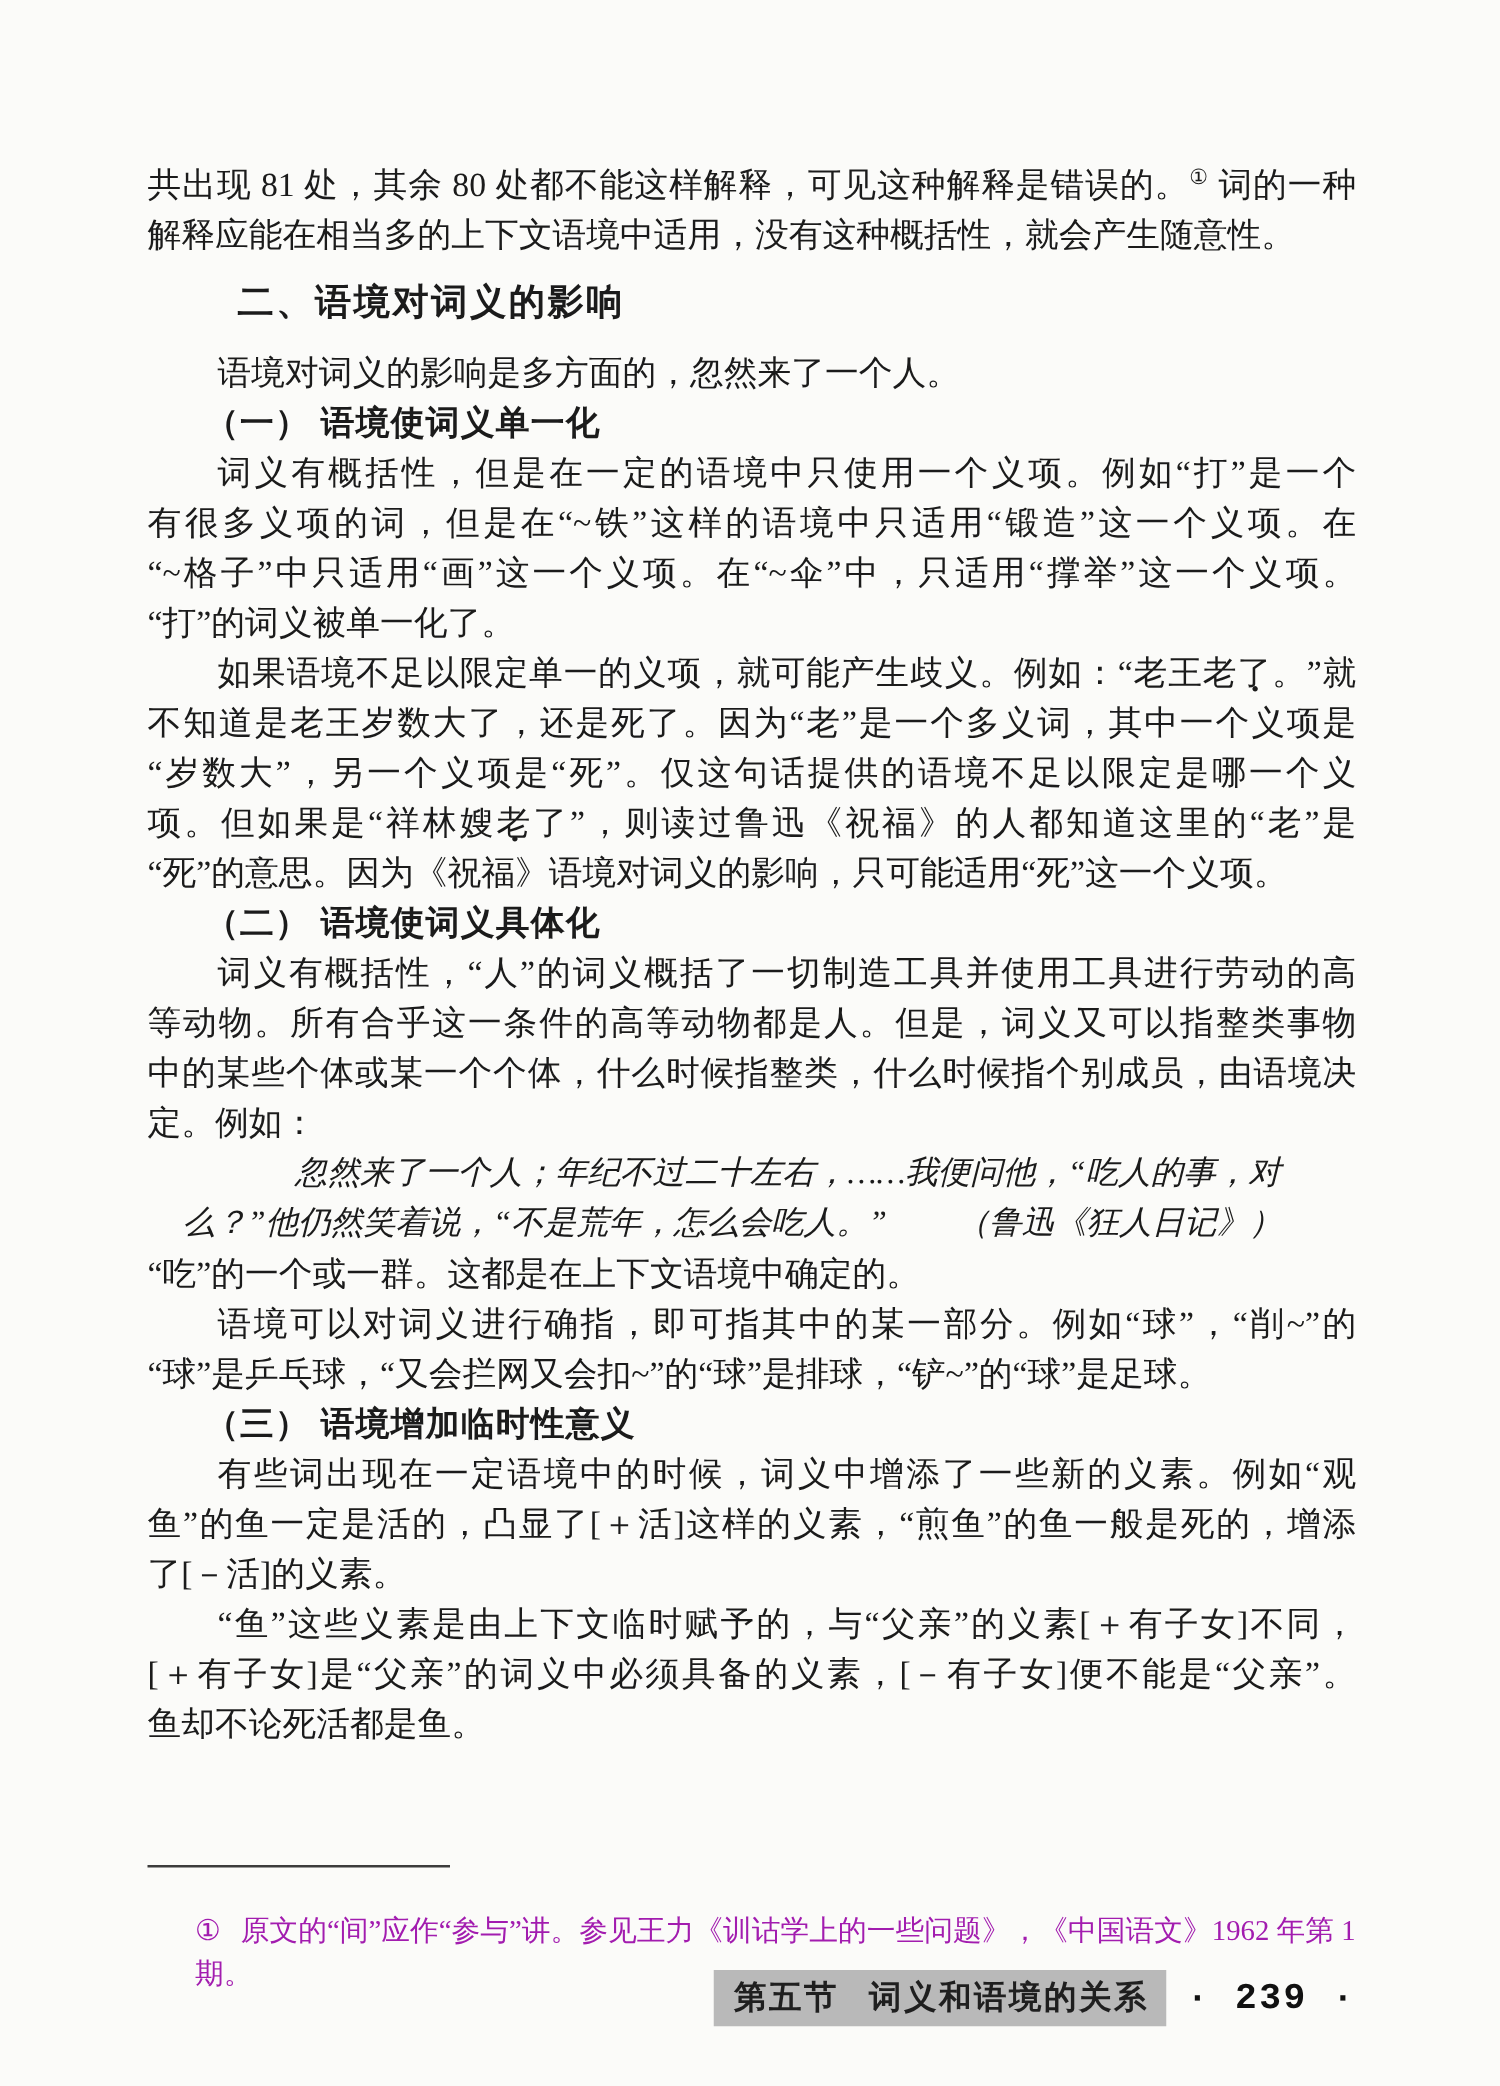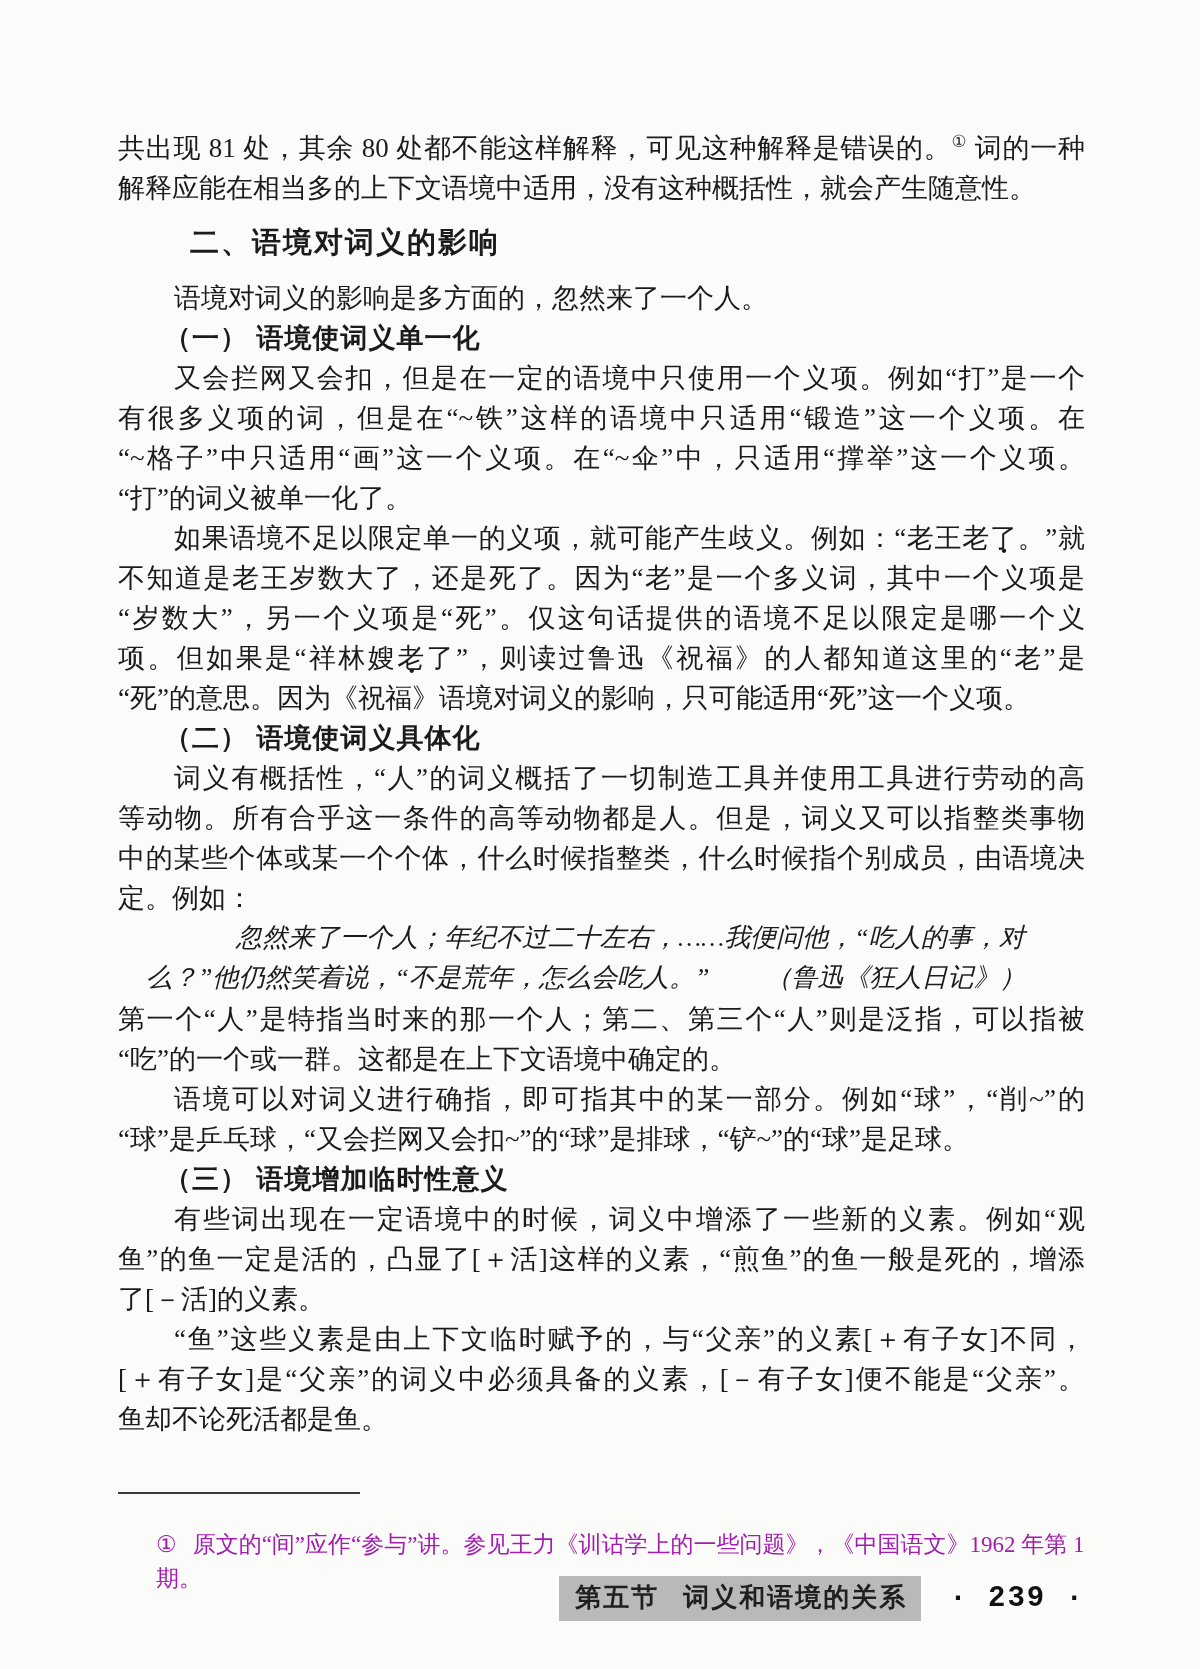--- a/index.html
+++ b/index.html
@@ -49,21 +49,21 @@
   }
   .footnote{
     position:absolute;left:118px;top:1528px;width:967px;
     font-size:23px;line-height:34px;padding-left:38px;
     color:#a21caf;
   }
   .footnote .fn-marker{margin-right:16px;}
   .page-footer{
     position:absolute;left:0;top:1576px;width:1085px;
     padding-right:28px;box-sizing:content-box;
-    display:flex;justify-content:flex-end;align-items:center;gap:28px;
+    display:flex;justify-content:flex-end;align-items:center;gap:16px;
   }
   .section-banner{
     background:#b9b9b9;
     font-family:"Liberation Sans", sans-serif;
     font-weight:bold;font-size:26px;color:#1f1f1f;
     padding:4px 14px 6px 16px;
     letter-spacing:2px;
     display:flex;gap:24px;align-items:baseline;
   }
   .page-number{
@@ -79,21 +79,21 @@
     <div class="para">
       <div class="line j"><span>共出现 81 处，其余 80 处都不能这样解释，可见这种解释是错误的。</span><span class="sup">①</span><span> 词的一种</span></div>
       <div class="line"><span>解释应能在相当多的上下文语境中适用，没有这种概括性，就会产生随意性。</span></div>
     </div>
     <div class="heading">二、语境对词义的影响</div>
     <div class="para">
       <div class="line ind"><span>语境对词义的影响是多方面的，忽然来了一个人。</span></div>
     </div>
     <div class="subheading">（一） 语境使词义单一化</div>
     <div class="para">
-      <div class="line j ind"><span>又会拦网又会扣，但是在一定的语境中只使用一个义项。例如“打”是一个</span></div>
+      <div class="line j ind"><span>词义有概括性，但是在一定的语境中只使用一个义项。例如“打”是一个</span></div>
       <div class="line j"><span>有很多义项的词，但是在“~铁”这样的语境中只适用“锻造”这一个义项。在</span></div>
       <div class="line j"><span>“~格子”中只适用“画”这一个义项。在“~伞”中，只适用“撑举”这一个义项。</span></div>
       <div class="line"><span>“打”的词义被单一化了。</span></div>
     </div>
     <div class="para">
       <div class="line j ind"><span>如果语境不足以限定单一的义项，就可能产生歧义。例如：“老王</span><span class="emdot">老</span><span>了。”就</span></div>
       <div class="line j"><span>不知道是老王岁数大了，还是死了。因为“老”是一个多义词，其中一个义项是</span></div>
       <div class="line j"><span>“岁数大”，另一个义项是“死”。仅这句话提供的语境不足以限定是哪一个义</span></div>
       <div class="line j"><span>项。但如果是“祥林嫂</span><span class="emdot">老</span><span>了”，则读过鲁迅《祝福》的人都知道这里的“老”是</span></div>
       <div class="line"><span>“死”的意思。因为《祝福》语境对词义的影响，只可能适用“死”这一个义项。</span></div>
@@ -103,21 +103,20 @@
       <div class="line j ind"><span>词义有概括性，“人”的词义概括了一切制造工具并使用工具进行劳动的高</span></div>
       <div class="line j"><span>等动物。所有合乎这一条件的高等动物都是人。但是，词义又可以指整类事物</span></div>
       <div class="line j"><span>中的某些个体或某一个个体，什么时候指整类，什么时候指个别成员，由语境决</span></div>
       <div class="line"><span>定。例如：</span></div>
     </div>
     <div class="quote">
       <div class="line l1"><span>忽然来了一个人；年纪不过二十左右，……我便问他，“吃人的事，对</span></div>
       <div class="line l2"><span>么？”他仍然笑着说，“不是荒年，怎么会吃人。”</span><span class="attribution">（鲁迅《狂人日记》）</span></div>
     </div>
     <div class="para">
-      <div class="line j"><span>第一个“人”是特指当时来的那一个人；第二、第三个“人”则是泛指，可以指被</span></div>
       <div class="line"><span>“吃”的一个或一群。这都是在上下文语境中确定的。</span></div>
     </div>
     <div class="para">
       <div class="line j ind"><span>语境可以对词义进行确指，即可指其中的某一部分。例如“球”，“削~”的</span></div>
       <div class="line"><span>“球”是乒乓球，“又会拦网又会扣~”的“球”是排球，“铲~”的“球”是足球。</span></div>
     </div>
     <div class="subheading">（三） 语境增加临时性意义</div>
     <div class="para">
       <div class="line j ind"><span>有些词出现在一定语境中的时候，词义中增添了一些新的义素。例如“观</span></div>
       <div class="line j"><span>鱼”的鱼一定是活的，凸显了[＋活]这样的义素，“煎鱼”的鱼一般是死的，增添</span></div>

